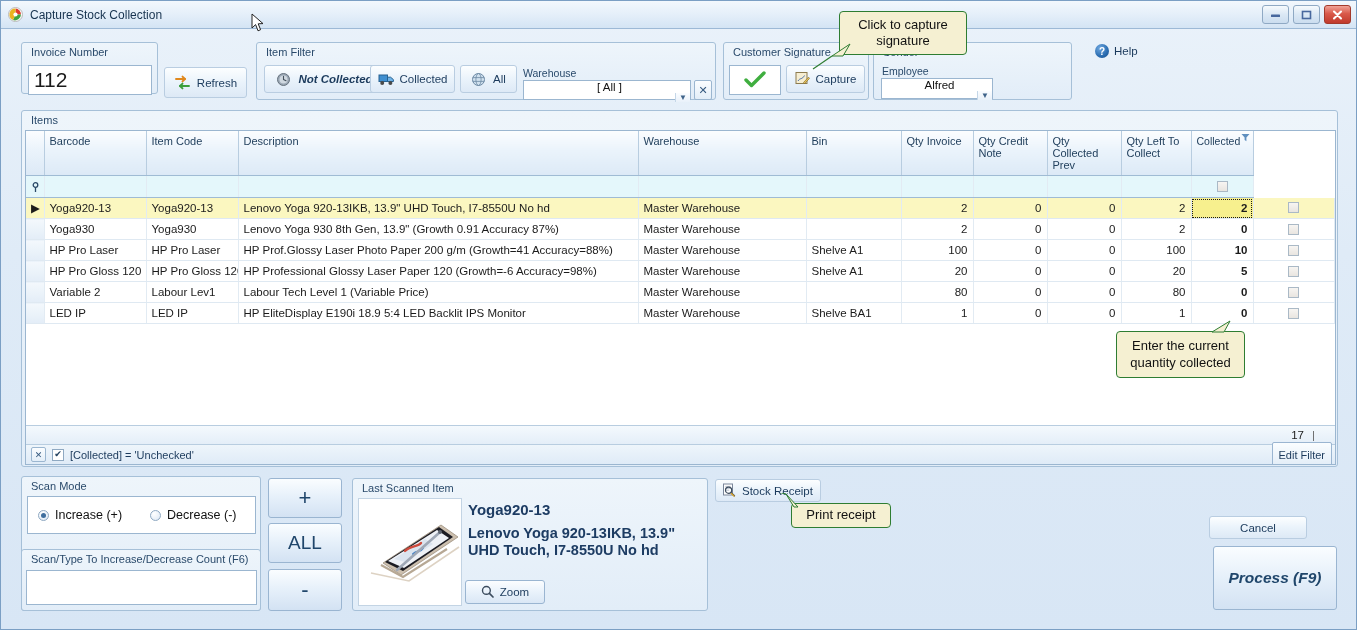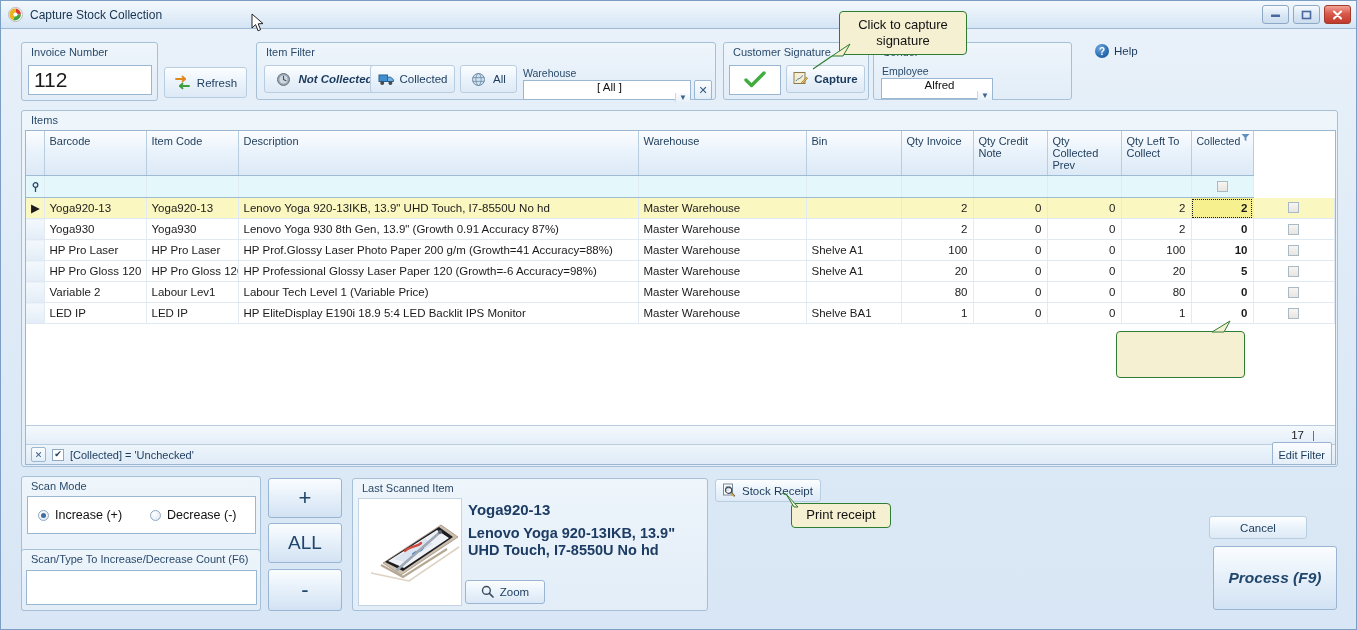--- a/index.html
+++ b/index.html
@@ -268,21 +268,21 @@
           </svg>
       </div>
       <div class="win-btn close">
         <svg width="11" height="10" viewBox="0 0 11 10">
           <path d="M2 1.5 L9 8.5 M9 1.5 L2 8.5" stroke="#fff" stroke-width="2.1" stroke-linecap="round"></path>
         </svg>
       </div>
     </div>
   </div>
 
-  <div class="group" style="left:20px; top:41px; width:137px; height:59px;">
+  <div class="group" style="left:20px; top:41px; width:137px; height:52px;">
     <span class="glabel">Invoice Number</span>
     <div class="txt" style="position:absolute;left:6px;top:22px;width:124px;height:30px;font-size:21px;">112</div>
   </div>
 
   <div class="btn flat" style="position:absolute;left:163px;top:66px;width:83px;height:31px;">
     <span class="refresh-icon">
       <svg width="17" height="15" viewBox="0 0 17 15">
         <path d="M2 4 H11 L8.5 1.6" fill="none" stroke="#e0881d" stroke-width="1.9" stroke-linecap="round" stroke-linejoin="round"></path>
         <path d="M11 4 L8.5 6.4" fill="none" stroke="#e0881d" stroke-width="1.9" stroke-linecap="round"></path>
         <path d="M15 11 H6 L8.5 8.6" fill="none" stroke="#3c9f3c" stroke-width="1.9" stroke-linecap="round" stroke-linejoin="round"></path>
@@ -341,21 +341,21 @@
 
   <div class="group" style="left:722px; top:41px; width:146px; height:58px;">
     <span class="glabel">Customer Signature</span>
     <div class="txt" style="position:absolute;left:5px;top:22px;width:52px;height:30px;justify-content:center;">
       <span>
         <svg width="22" height="17" viewBox="0 0 22 17">
           <path d="M2 9 L7.5 14.5 L20 2" fill="none" stroke="#3fae3f" stroke-width="3.4" stroke-linecap="round" stroke-linejoin="round"></path>
         </svg>
       </span>
     </div>
-    <div class="btn flat" style="position:absolute;left:62px;top:66px;width:79px;height:28px;position:absolute;left:62px;top:22px;font-weight:bold;">
+    <div class="btn flat" style="position:absolute;left:62px;top:66px;width:79px;height:28px;position:absolute;left:62px;top:22px;">
       <span>
         <svg width="15" height="15" viewBox="0 0 15 15">
           <rect x="1" y="1.5" width="11" height="11" fill="#f6eed2" stroke="#8c7b4e"></rect>
           <path d="M3 10 C5 6.5 7 9 9.5 4.5" fill="none" stroke="#4a6fa5" stroke-width="1"></path>
           <path d="M8.5 11.5 L13.5 6.2 L14.6 7.3 L9.6 12.6 Z" fill="#e8c45a" stroke="#8a6f28" stroke-width="0.7"></path>
         </svg>
       </span>
       <span>Capture</span>
     </div>
   </div>
@@ -662,20 +662,21 @@
 
   <div class="tip" style="left:838px;top:10px;width:128px;height:44px;display:flex;align-items:center;justify-content:center;">
     <span>Click to capture signature</span>
     <svg style="position:absolute;left:-28px;bottom:-18px;" width="40" height="30" viewBox="0 0 40 30">
       <path d="M38 2 L20 14 L31 14 Z" fill="#f5f0d2" stroke="#2e7d32" stroke-width="1"></path>
       <path d="M20 14 L1 27" stroke="#2e7d32" stroke-width="1.2"></path>
     </svg>
   </div>
 
   <div class="tip" style="left:1115px;top:330px;width:129px;height:47px;display:flex;align-items:center;justify-content:center;">
+    <span>Enter the current quantity collected</span>
     <svg style="position:absolute;right:6px;top:-12px;" width="30" height="14" viewBox="0 0 30 14">
       <path d="M4 12 L22 1 L16 12 Z" fill="#f5f0d2" stroke="#2e7d32" stroke-width="1"></path>
     </svg>
   </div>
 
   <div class="tip" style="left:790px;top:502px;width:100px;height:25px;display:flex;align-items:center;justify-content:center;">
     <span>Print receipt</span>
     <svg style="position:absolute;left:-24px;top:-11px;" width="34" height="16" viewBox="0 0 34 16">
       <path d="M30 14 L18 1 L26 14 Z" fill="#f5f0d2" stroke="#2e7d32" stroke-width="1"></path>
       <path d="M18 1 L10 -1" stroke="#2e7d32" stroke-width="1.2"></path>

